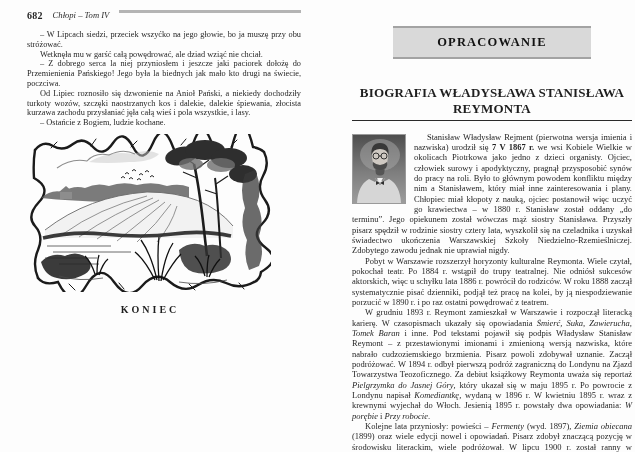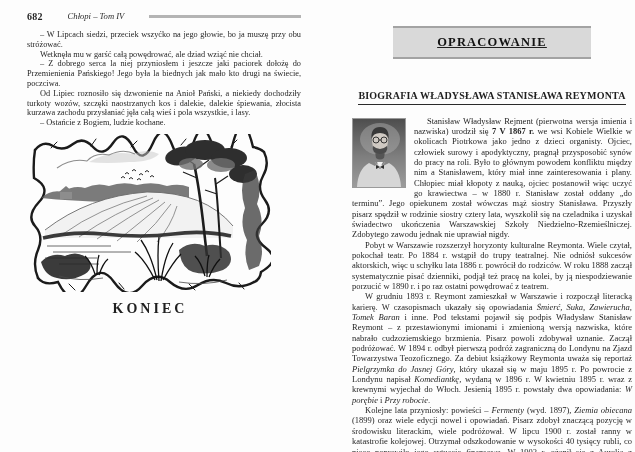--- a/index.html
+++ b/index.html
@@ -10,46 +10,46 @@
   .scan{
     position:relative;width:635px;height:452px;overflow:hidden;
     background:var(--page-bg);color:var(--text);
     font-family:"Liberation Serif","DejaVu Serif",serif;
     -webkit-font-smoothing:antialiased;
   }
   .page{position:absolute;top:10px;}
   .page-left{left:27px;width:274px;}
   .page-right{left:352px;width:280px;}
 
-  .pg-header{display:flex;align-items:center;gap:25px;height:12px;font-size:8.6px;}
+  .pg-header{display:flex;align-items:flex-start;gap:10px;height:12px;font-size:8.6px;}
   .pg-num{font-weight:bold;font-size:10px;letter-spacing:.2px;}
   .running{font-style:italic;color:#2a2a2a;white-space:nowrap;}
   .rule{flex:1;height:3px;background:var(--rule);}
 
   .textblock{text-align:justify;}
   .textblock p{margin:0;text-indent:13px;}
   .left-text{margin-top:8px;font-size:8.3px;line-height:9.8px;}
 
   .illustration{margin:6px 0 0 2px;width:242px;height:158px;}
   .illustration svg{display:block;width:100%;height:100%;}
   .koniec-wrap{width:246px;margin-top:7px;text-align:center;}
-  .koniec{font-weight:bold;font-size:14px;letter-spacing:3px;}
+  .koniec{font-weight:bold;font-size:10px;letter-spacing:3px;}
 
   .opr-box{
     width:198px;height:29px;margin:16px auto 0;
     background:var(--box-bg);
     border-top:2px solid var(--box-border);
     border-bottom:2px solid var(--box-border);
-    display:flex;align-items:center;justify-content:center;text-decoration:underline;
+    display:flex;align-items:center;justify-content:center;
   }
   .opr-title{font-weight:bold;font-size:12.5px;letter-spacing:1.2px;color:#121212;}
 
   .bio-wrap{margin-top:26px;text-align:center;}
   .bio-head{
-    display:inline-block;font-weight:bold;font-size:10px;letter-spacing:.2px;
+    display:inline-block;font-weight:bold;font-size:13px;letter-spacing:.2px;
     border-bottom:1px solid #2a2a2a;padding-bottom:2.5px;
   }
 
   .right-text{margin-top:11px;font-size:8.5px;line-height:10.35px;}
   .photo{
     float:left;width:54px;height:70px;margin:2px 8px 1px 0;
     border:1px solid #9a9a9a;box-sizing:border-box;background:#777;
   }
   .photo svg{display:block;width:100%;height:100%;}
 

